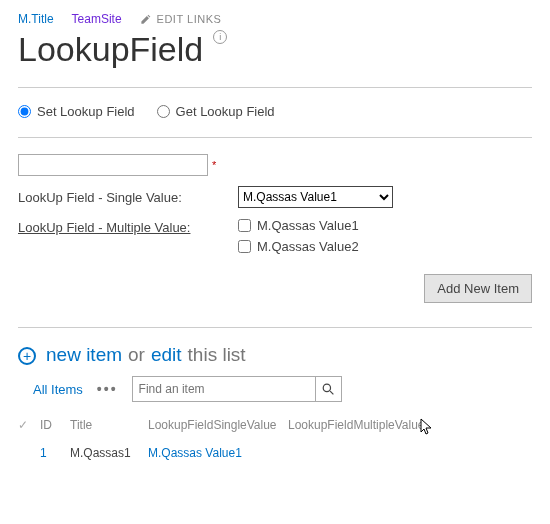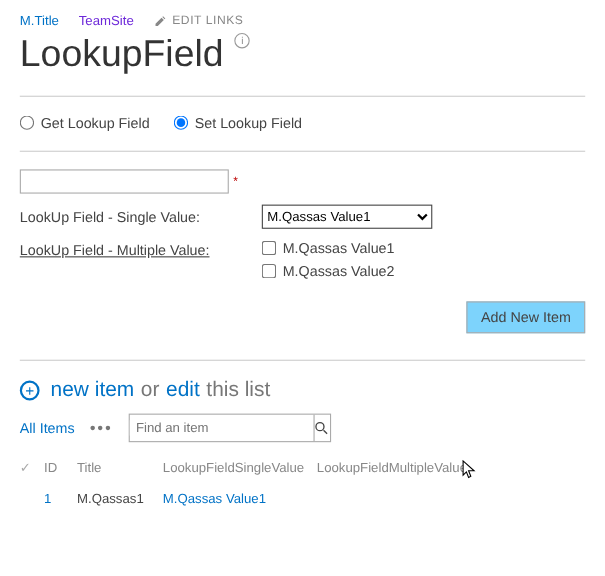--- a/index.html
+++ b/index.html
@@ -23,29 +23,29 @@
   .radio-row { display: flex; align-items: center; gap: 22px; margin-bottom: 18px; }
   .radio-item { display: flex; align-items: center; gap: 6px; color: #444; }
   .form-row { display: flex; align-items: center; margin-bottom: 10px; }
   .form-label { width: 220px; color: #444; }
   .text-input { width: 190px; height: 22px; border: 1px solid #aaa; padding: 2px 4px; font-size: 13px; }
   .req { color: #b00; margin-left: 4px; font-size: 11px; }
   .select { width: 155px; height: 22px; border: 1px solid #444; font-size: 12px; background: #fff; }
   .checkbox-stack { display: flex; flex-direction: column; gap: 6px; }
   .checkbox-item { display: flex; align-items: center; gap: 6px; font-size: 13px; color: #444; }
   .add-btn-row { display: flex; justify-content: flex-end; margin: 20px 0 24px 0; }
-  .add-btn { border: 1px solid #aaa; background: #7dd3fc; padding: 6px 12px; font-size: 13px; color: #444; cursor: pointer; }
+  .add-btn { border: 1px solid #aaa; background: #e5e5e5; padding: 6px 12px; font-size: 13px; color: #444; cursor: pointer; }
   .list-actions { display: flex; align-items: baseline; gap: 6px; font-size: 19px; font-weight: 300; margin-bottom: 10px; }
   .plus-icon { width: 18px; height: 18px; border: 2px solid #0072c6; border-radius: 50%; color: #0072c6; display: flex; align-items: center; justify-content: center; font-size: 14px; line-height: 1; margin-right: 4px; }
   .link-blue { color: #0072c6; }
   .grey { color: #777; }
   .view-row { display: flex; align-items: center; gap: 14px; margin-bottom: 16px; }
-  .view-link { color: #0072c6; font-size: 13px; }
+  .view-link { color: #0072c6; font-size: 13px; margin-left: 15px; }
   .ellipsis { color: #777; font-weight: bold; letter-spacing: 2px; font-size: 14px; }
-  .search-wrap { display: flex; align-items: center; border: 1px solid #aaa; height: 26px; width: 184px; }
+  .search-wrap { display: flex; align-items: center; border: 1px solid #aaa; height: 26px; width: 210px; }
   .search-input { border: none; outline: none; flex: 1; padding: 0 6px; font-size: 12px; color: #888; }
   .search-icon { width: 26px; display: flex; align-items: center; justify-content: center; border-left: 1px solid #aaa; height: 100%; }
   .table { width: 100%; font-size: 12px; }
   .thead { display: flex; color: #888; border-bottom: 0; padding-bottom: 4px; }
   .col-check { width: 22px; }
   .col-id { width: 30px; }
   .col-title { width: 78px; }
   .col-single { width: 140px; }
   .col-multi { flex: 1; }
   .trow { display: flex; padding-top: 10px; align-items: center; }
@@ -73,26 +73,26 @@
 
 <div class="page-title-row">
   <span class="page-title">LookupField</span>
   <span class="info-icon">i</span>
 </div>
 
 <div class="hr"></div>
 
 <div class="radio-row">
   <label class="radio-item">
+    <input type="radio" name="mode" checked="" style="">
+    <span>Set Lookup Field</span>
+  </label>
+  <label class="radio-item">
     <input type="radio" name="mode" style="">
     <span>Get Lookup Field</span>
-  </label>
-  <label class="radio-item">
-    <input type="radio" name="mode" checked="" style="">
-    <span>Set Lookup Field</span>
   </label>
 </div>
 
 <div class="hr"></div>
 
 <div class="form-row">
   <input type="text" class="text-input" value="" style="">
   <span class="req">*</span>
 </div>
 

